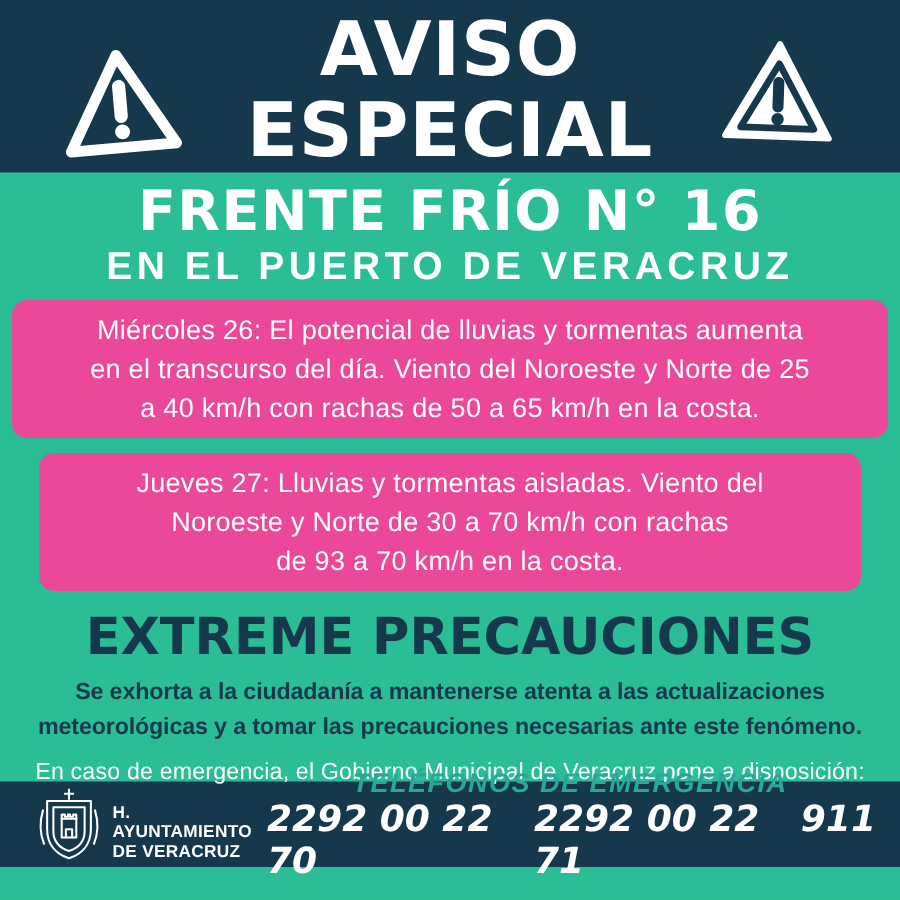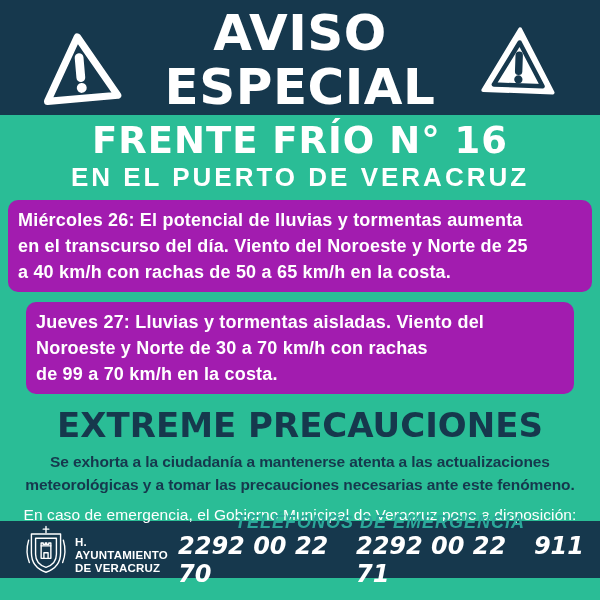--- a/index.html
+++ b/index.html
@@ -32,23 +32,23 @@
   .ff-title {
     margin:5px 0 0 0; color:#FFFFFF;
     font-family:"DejaVu Sans", "Liberation Sans", sans-serif;
     font-weight:bold; font-size:37px; line-height:42px; letter-spacing:1px;text-align:center;
   }
   .ff-sub {
     margin:1px 0 0 0; color:#FFFFFF;
     font-weight:600; font-size:26px; line-height:28px; letter-spacing:3px;
   }
   .forecast-box {
-    box-sizing:border-box; background:#a21caf; color:#FFFFFF;
-    border-radius:10px; text-align:left;
-    font-weight:bold; font-size:18px; line-height:26px; letter-spacing:0.2px;
+    box-sizing:border-box; background:#ec4899; color:#FFFFFF;
+    border-radius:10px; text-align:center;
+    font-weight:normal; font-size:18px; line-height:26px; letter-spacing:0.2px;
     padding:7px 10px; margin-top:9px;
   }
   .forecast-box span { display:block; }
   .box-1 { width:584px; }
   .box-2 { width:548px; margin-top:10px; }
   .extreme-title {
     margin:11px 0 0 0; color:#16384D;
     font-family:"DejaVu Sans", "Liberation Sans", sans-serif;
     font-weight:bold; font-size:34px; line-height:40px; letter-spacing:0px;
   }
@@ -114,21 +114,21 @@
 
     <div class="forecast-box box-1">
       <span>Miércoles 26: El potencial de lluvias y tormentas aumenta</span>
       <span>en el transcurso del día. Viento del Noroeste y Norte de 25</span>
       <span>a 40 km/h con rachas de 50 a 65 km/h en la costa.</span>
     </div>
 
     <div class="forecast-box box-2">
       <span>Jueves 27: Lluvias y tormentas aisladas. Viento del</span>
       <span>Noroeste y Norte de 30 a 70 km/h con rachas</span>
-      <span>de 99 a 70 km/h en la costa.</span>
+      <span>de 93 a 70 km/h en la costa.</span>
     </div>
 
     <h2 class="extreme-title">EXTREME PRECAUCIONES</h2>
 
     <p class="advice">
       <span>Se exhorta a la ciudadanía a mantenerse atenta a las actualizaciones</span>
       <span>meteorológicas y a tomar las precauciones necesarias ante este fenómeno.</span>
     </p>
 
     <p class="emergency-intro">En caso de emergencia,  el Gobierno Municipal de Veracruz pone a disposición:</p>

